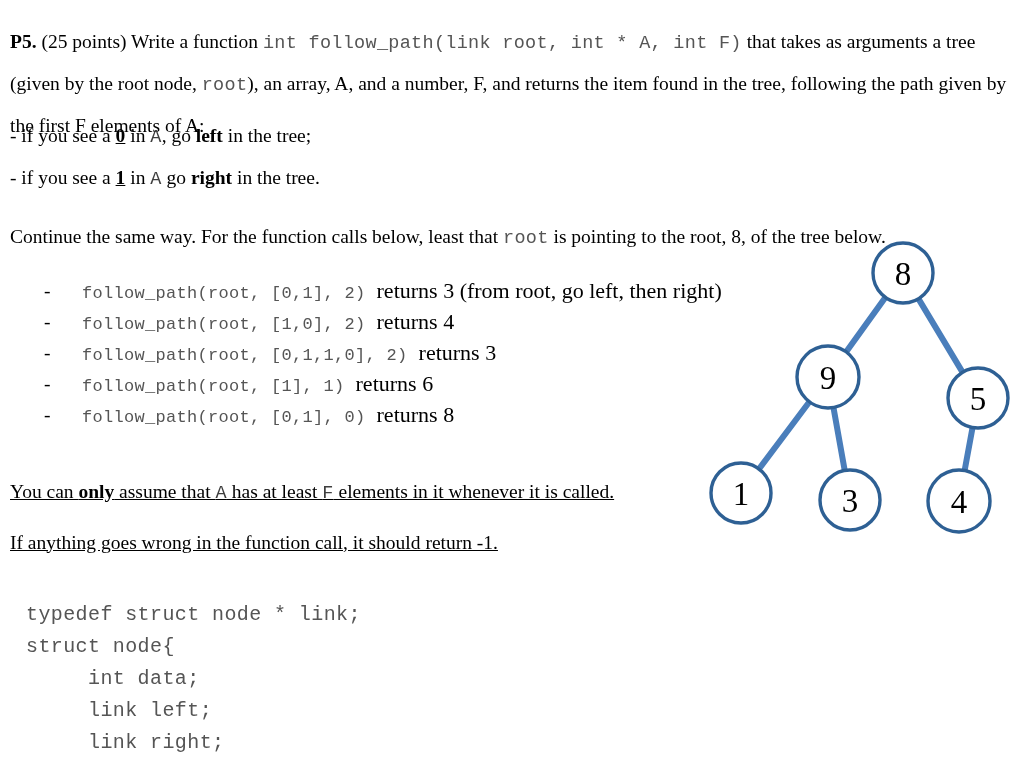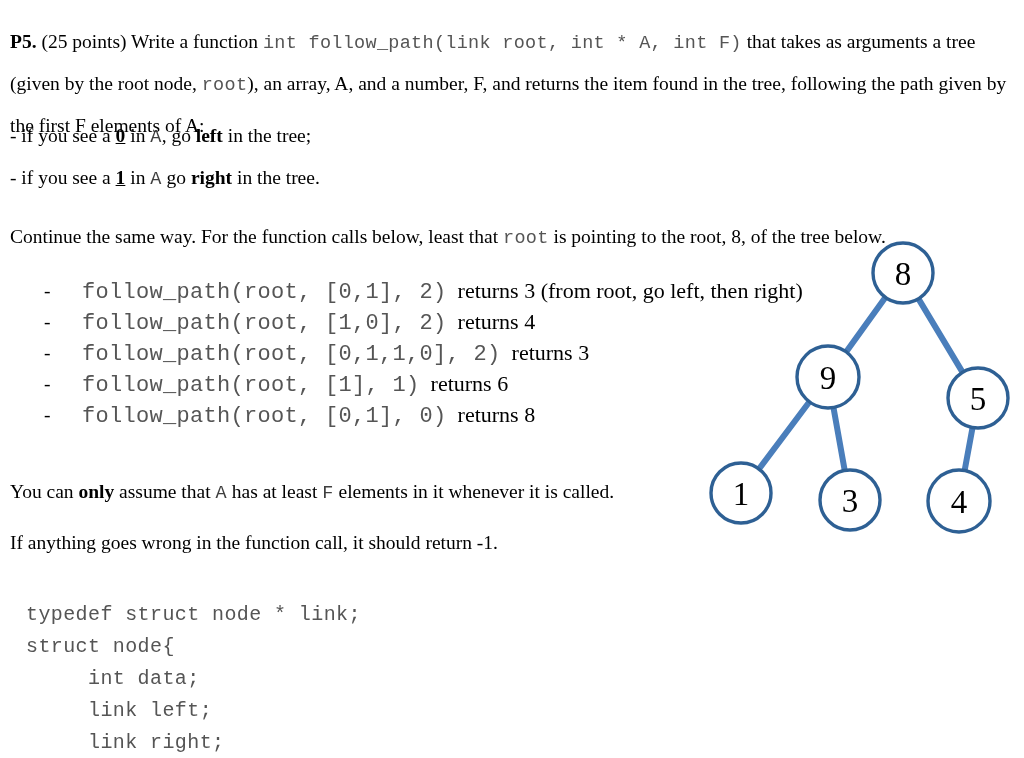--- a/index.html
+++ b/index.html
@@ -38,21 +38,21 @@
     letter-spacing: 0.3px;
   }
   .mono-dark {
     font-family: "Liberation Mono", "DejaVu Sans Mono", monospace;
     font-size: 18.5px;
     color: #3f3f3f;
     letter-spacing: 0.3px;
   }
   .b { font-weight: bold; }
   .bu { font-weight: bold; text-decoration: underline; }
-  .u { }
+  .u { text-decoration: underline; }
 
   
   #p-intro  { top: 2px;   width: 1008px; }
   #p-rules  { top: 116px; }
   #p-cont   { top: 197px; width: 990px; }
 
   
   #calls {
     position: absolute;
     left: 44px;
@@ -74,21 +74,21 @@
     position: absolute;
     left: 0;
     top: 0;
     width: 14px;
     font-family: "Liberation Serif", serif;
     font-size: 19.5px;
     color: #000;
   }
   #calls li .callcode {
     font-family: "Liberation Mono", "DejaVu Sans Mono", monospace;
-    font-size: 22px;
+    font-size: 17px;
     color: #555555;
     letter-spacing: 0.3px;
   }
   #calls li .ret {
     font-family: "Liberation Serif", serif;
     font-size: 22px;
     color: #000;
   }
 
   

